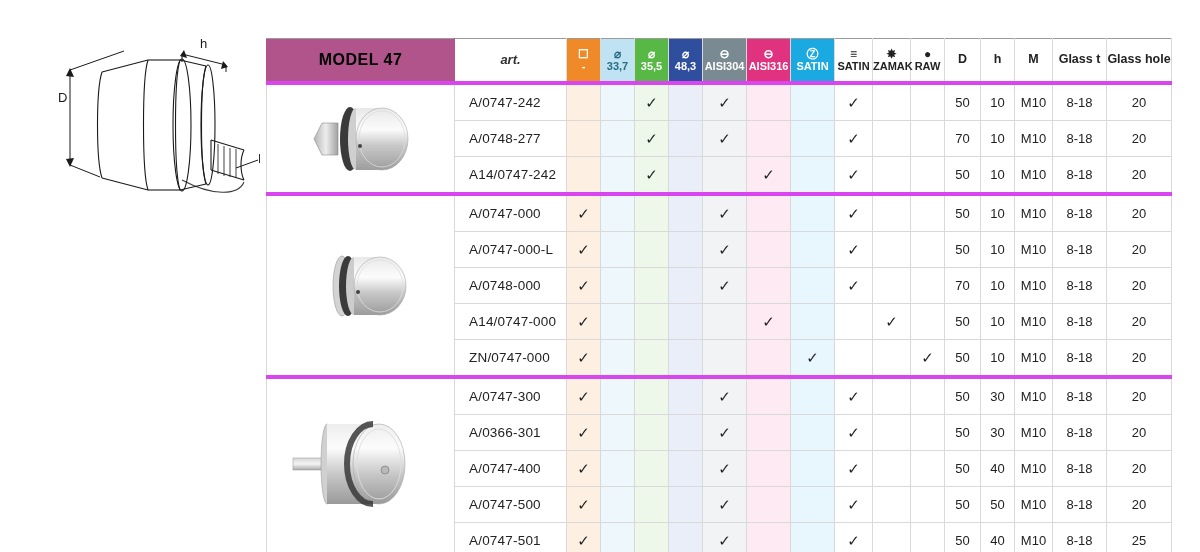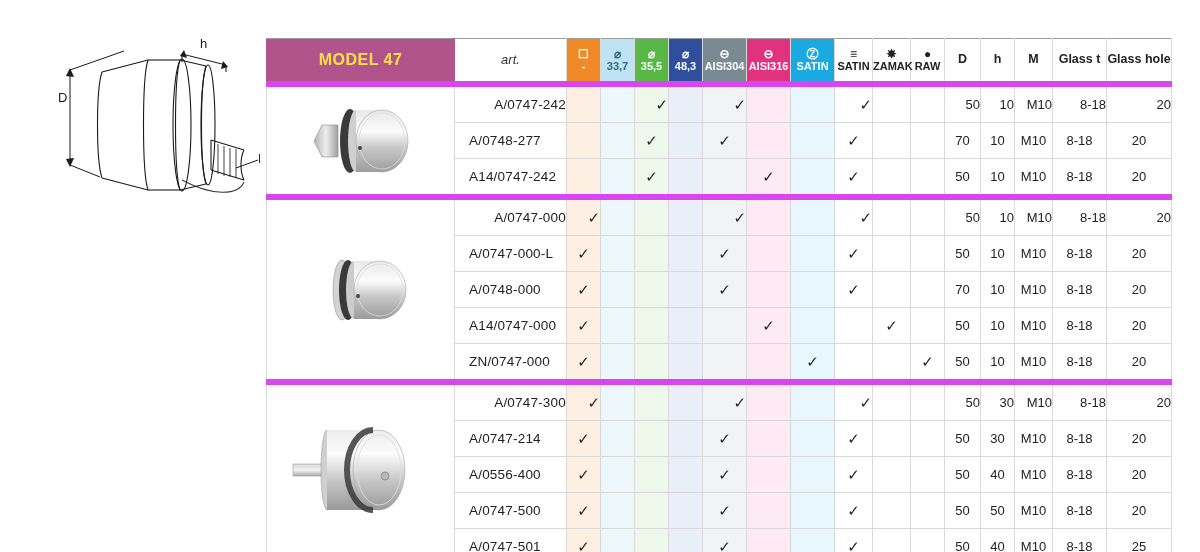--- a/index.html
+++ b/index.html
@@ -13,44 +13,44 @@
   #drawing svg{display:block;}
 
   
   #table-wrap{position:absolute;left:266px;top:38px;width:905px;}
   table{border-collapse:collapse;width:905px;table-layout:fixed;}
   td,th{border:1px solid #d9d9d9;padding:0;text-align:center;vertical-align:middle;}
 
   
   thead th{height:42px;font-weight:bold;font-size:12px;line-height:1.05;}
   .hdr-model{
-    background:#b0548b;color:#fde047;font-size:16px;letter-spacing:.5px;
+    background:#b0548b;color:#000000;font-size:16px;letter-spacing:.5px;
     border:1px solid #b0548b;
   }
-  .hdr-art{background:#ffffff;color:#333;font-size:13px;font-weight:normal;font-style:italic;}
+  .hdr-art{background:#ffffff;color:#333;font-size:13px;font-weight:bold;font-style:italic;}
   .hdr-plain{background:#ffffff;color:#222;font-size:12.5px;}
   .hdr-c{color:#ffffff;font-size:11px;}
   .c-orange{background:#f08a28;}
   .c-lblue{background:#bfe3f2;color:#2b6b86 !important;}
   .c-green{background:#57b846;}
   .c-dblue{background:#2f4f9e;}
   .c-grey{background:#7a8a92;}
   .c-pink{background:#e0327e;}
   .c-cyan{background:#1aa9e1;}
   .hdr-white{background:#ffffff;color:#222;font-size:11px;}
 
   .glyph{display:block;font-size:12px;line-height:1.05;}
   .sub{display:block;font-size:11px;line-height:1.05;}
 
   
   tbody td{height:35px;font-size:13px;color:#222;}
   td.art{font-size:13.5px;text-align:left;padding-left:14px;letter-spacing:.2px;}
   td.tick{font-size:15px;color:#222;}
   .img-cell{background:#ffffff;}
-  .group-top td{border-top:6px solid #d946ef;text-align:right;}
+  .group-top td{border-top:4px solid #d946ef;}
   .tbl-top td,.tbl-top th{border-top:1px solid #9b9b9b;}
 
   
   .b-orange{background:#fdf0e3;}
   .b-lblue{background:#eef8fc;}
   .b-green{background:#edf8ea;}
   .b-dblue{background:#eaeef8;}
   .b-grey{background:#f1f3f4;}
   .b-pink{background:#fdeaf3;}
   .b-cyan{background:#e8f6fd;}
@@ -420,39 +420,39 @@
       <td class="tick">✓</td>
       <td></td>
       <td></td>
       <td>50</td>
       <td>30</td>
       <td>M10</td>
       <td>8-18</td>
       <td>20</td>
     </tr>
     <tr>
-      <td class="art">A/0747-214</td>
+      <td class="art">A/0366-301</td>
       <td class="b-orange tick">✓</td>
       <td class="b-lblue"></td>
       <td class="b-green"></td>
       <td class="b-dblue"></td>
       <td class="b-grey tick">✓</td>
       <td class="b-pink"></td>
       <td class="b-cyan"></td>
       <td class="tick">✓</td>
       <td></td>
       <td></td>
       <td>50</td>
       <td>30</td>
       <td>M10</td>
       <td>8-18</td>
       <td>20</td>
     </tr>
     <tr>
-      <td class="art">A/0556-400</td>
+      <td class="art">A/0747-400</td>
       <td class="b-orange tick">✓</td>
       <td class="b-lblue"></td>
       <td class="b-green"></td>
       <td class="b-dblue"></td>
       <td class="b-grey tick">✓</td>
       <td class="b-pink"></td>
       <td class="b-cyan"></td>
       <td class="tick">✓</td>
       <td></td>
       <td></td>

